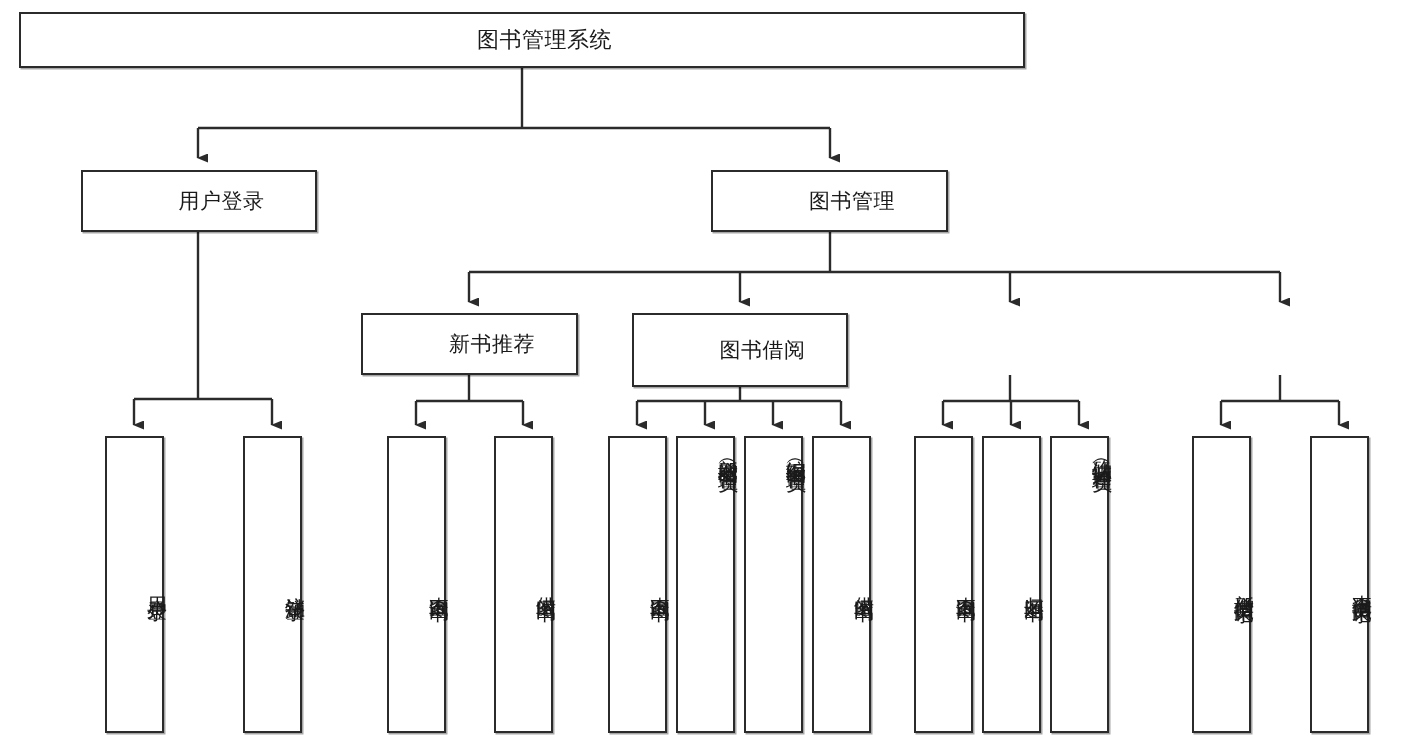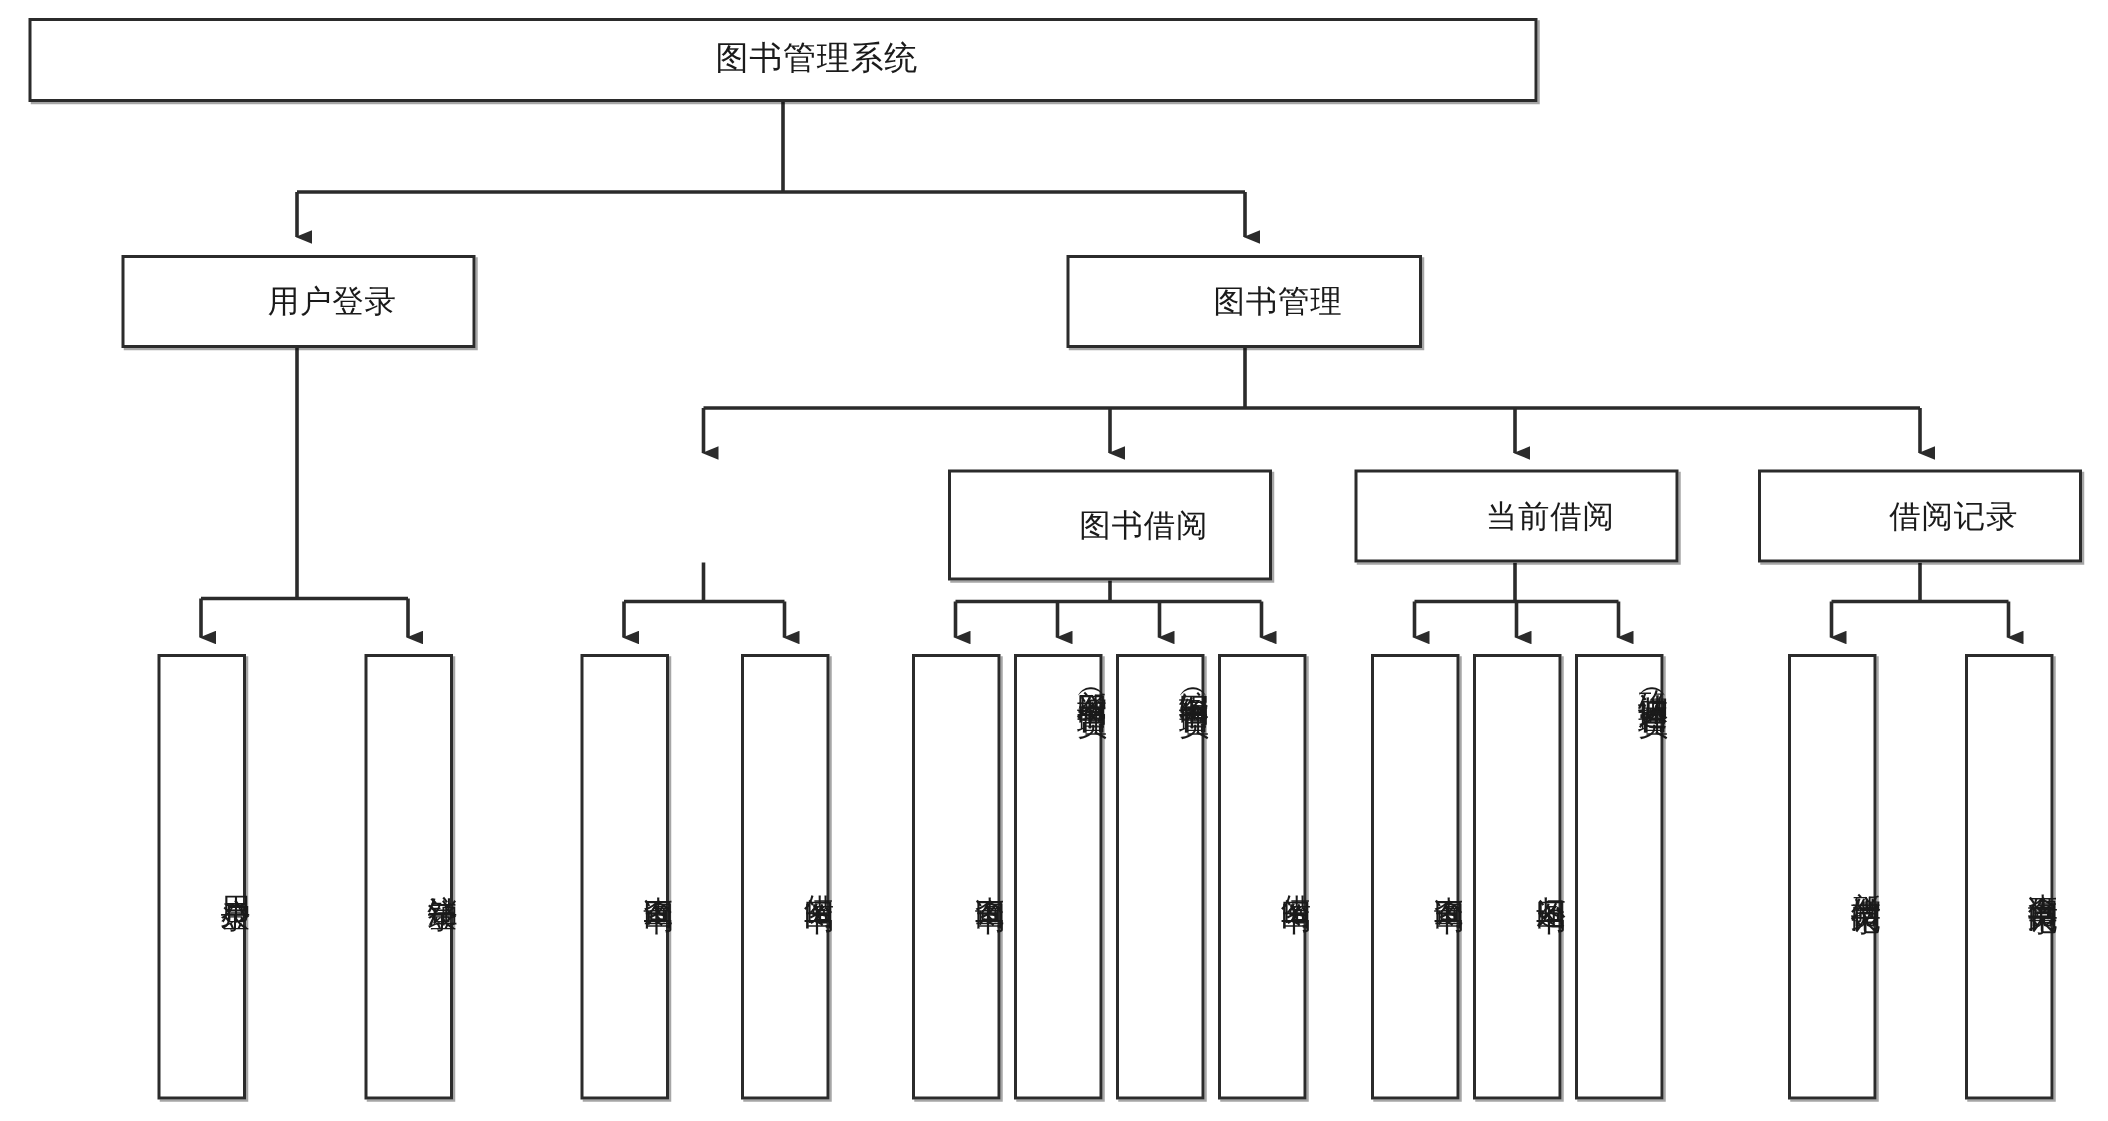--- a/index.html
+++ b/index.html
@@ -140,29 +140,26 @@
     <span class="node-label">图书管理系统</span>
   </div>
 
   <div class="node horizontal" style="left:81px; top:170px; width:236px; height:62px;">
     <span class="node-label">用户登录</span>
   </div>
   <div class="node horizontal" style="left:711px; top:170px; width:237px; height:62px;">
     <span class="node-label">图书管理</span>
   </div>
 
+  <div class="node horizontal" style="left:361px; top:313px; width:217px; height:62px;">
+    <span class="node-label">新书推荐</span>
+  </div>
   <div class="node horizontal" style="left:632px; top:313px; width:216px; height:74px;">
     <span class="node-label">图书借阅</span>
   </div>
-  <div class="node horizontal" style="left:903px; top:313px; width:216px; height:62px;">
-    <span class="node-label">当前借阅</span>
-  </div>
-  <div class="node horizontal" style="left:1172px; top:313px; width:216px; height:62px;">
-    <span class="node-label">借阅记录</span>
-  </div>
 
   <div class="node vertical centered" style="left:105px; top:436px; width:59px; height:297px;">
     <span class="node-label">用户登录</span>
   </div>
   <div class="node vertical centered" style="left:243px; top:436px; width:59px; height:297px;">
     <span class="node-label">注销登录</span>
   </div>
 
   <div class="node vertical centered" style="left:387px; top:436px; width:59px; height:297px;">
     <span class="node-label">查询图书</span>

